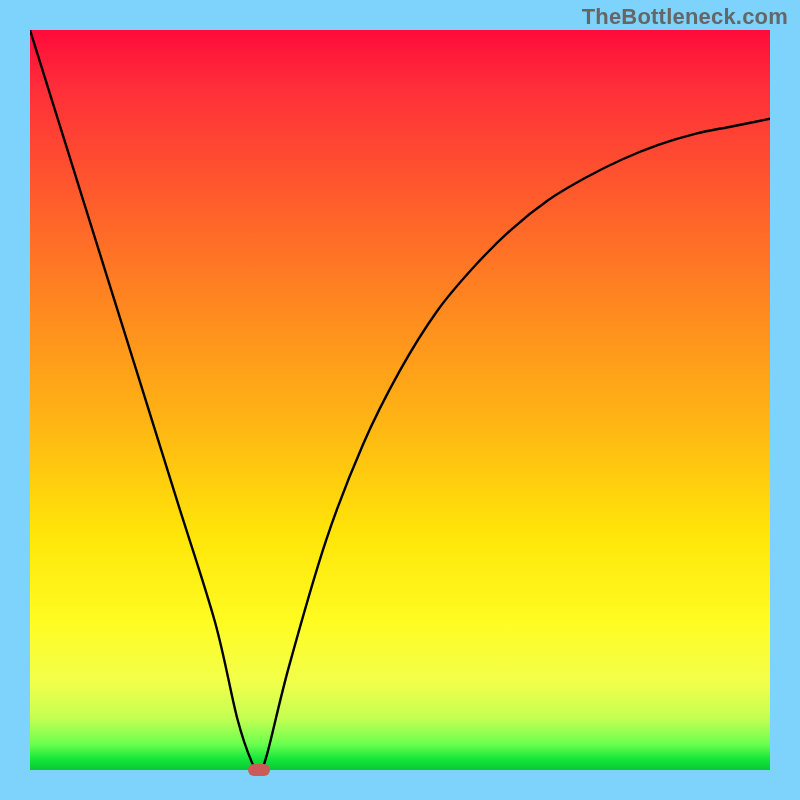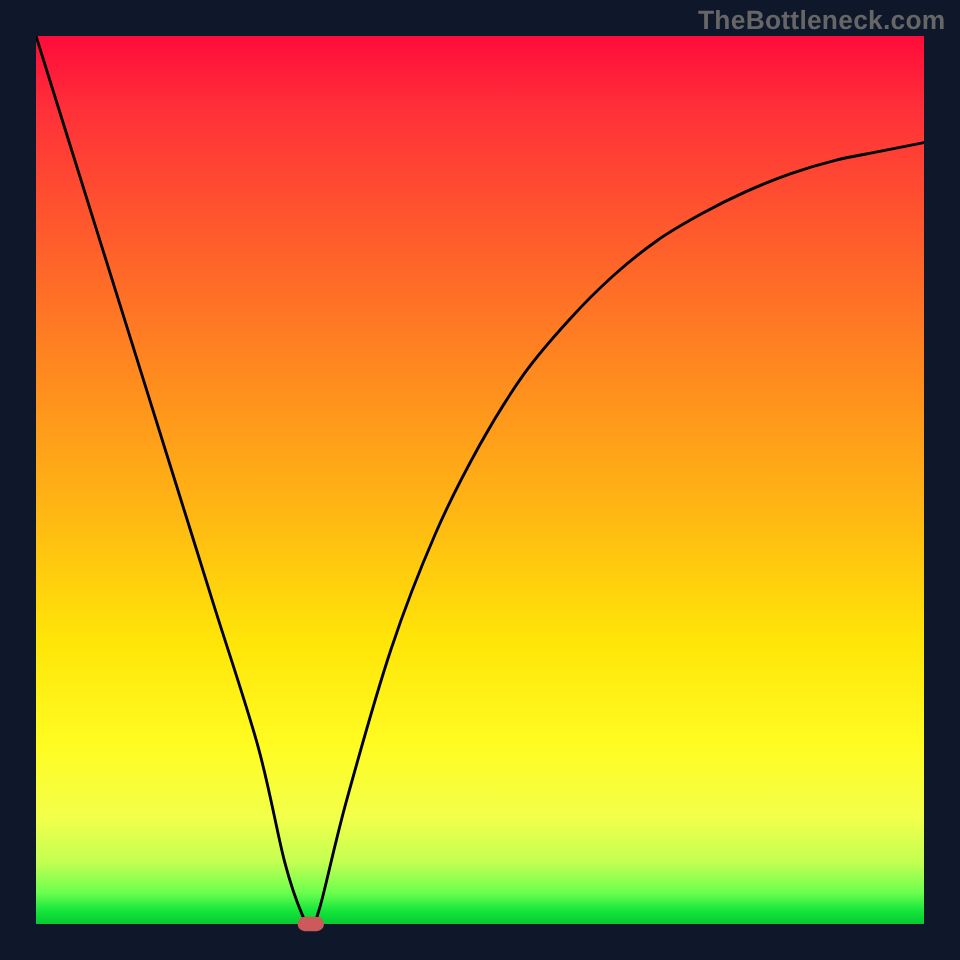--- a/index.html
+++ b/index.html
@@ -8,21 +8,21 @@
     width: 800px;
     height: 800px;
     background: #000;
     font-family: Arial, Helvetica, sans-serif;
     overflow: hidden;
   }
   .frame {
     position: relative;
     width: 800px;
     height: 800px;
-    background: #0f172a;
+    background: #7dd3fc;
   }
   .watermark {
     position: absolute;
     top: 4px;
     right: 12px;
     color: #666666;
     font-size: 22px;
     font-weight: 600;
     letter-spacing: 0.2px;
     z-index: 3;

